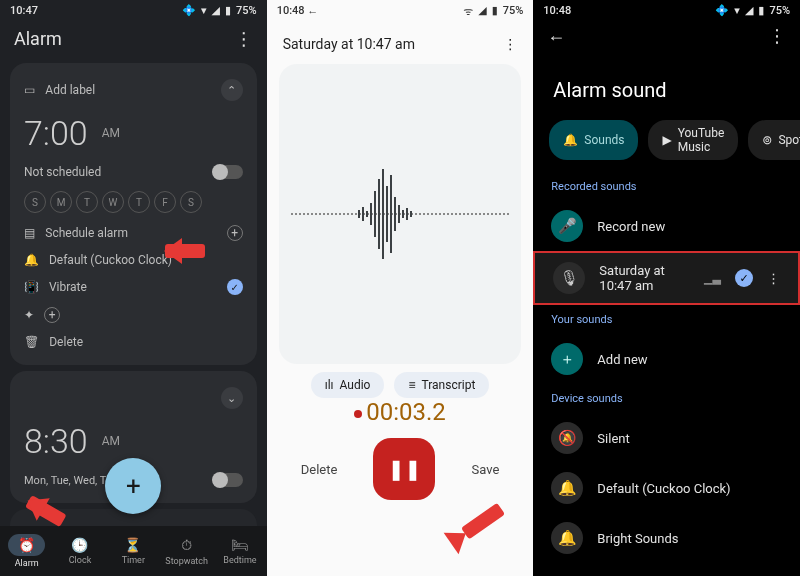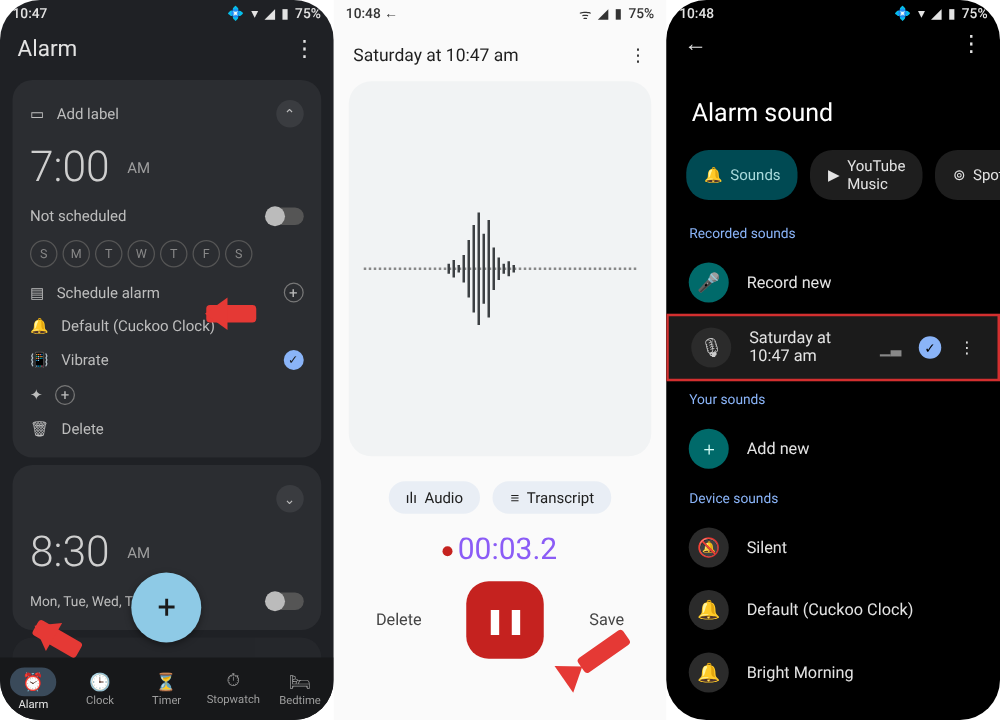--- a/index.html
+++ b/index.html
@@ -1,18 +1,18 @@
 <!DOCTYPE html>
 <html><head>
 <meta charset="utf-8">
 <style>
   * { box-sizing: border-box; margin: 0; padding: 0; font-family: Roboto, Arial, sans-serif; }
   body { background: #fff; width: 800px; height: 576px; display: flex; overflow: hidden; }
   .pane { flex: 1 1 0; position: relative; overflow: hidden; }
-  .dark { background: #1f2125; color: #e3e3e3; border-radius: 32px; }
+  .dark { background: #1f2125; color: #e3e3e3; }
   .light { background: #fafafa; color: #202020; }
 
   
   .status { height: 20px; display: flex; align-items: center; justify-content: space-between; padding: 0 10px; font-size: 11px; font-weight: 500; }
   .status .right { display: flex; align-items: center; gap: 5px; }
 
   
   .p1-header { display: flex; align-items: center; justify-content: space-between; padding: 8px 14px; font-size: 18px; }
   .card { background: #2b2d31; margin: 6px 10px; border-radius: 16px; padding: 10px 14px; color: #bdbdbd; font-size: 12px; }
   .row { display: flex; align-items: center; gap: 10px; padding: 6px 0; }
@@ -39,23 +39,23 @@
   .arrow1b { position:absolute; top:495px; left:32px; transform:rotate(30deg);}
   .arrow1b::before{ content:""; position:absolute; width:40px; height:14px; background:#e53935; border-radius:3px;}
   .arrow1b::after{ content:""; position:absolute; left:-14px; top:-6px; border:13px solid transparent; border-right:18px solid #e53935;}
 
   
   .p2-sub { padding: 16px 16px 6px; font-size: 14px; color: #1f1f1f; display:flex; align-items:center; justify-content:space-between;}
   .wavebox { margin: 6px 12px; height: 300px; border-radius: 18px; background: #f1f3f4; display: flex; align-items: center; justify-content: center; position: relative; }
   .wave-mid { width: 90%; height: 1px; border-top: 2px dotted #888; position: relative; }
   .wave-bars { position: absolute; left: 44%; top: 50%; transform: translate(-50%,-50%); display: flex; align-items: center; gap: 2px; }
   .wave-bars span { width: 2px; background: #3c4043; display: block; }
-  .chips { display: flex; gap: 10px; justify-content: center; margin-top: 20px; }
+  .chips { display: flex; gap: 10px; justify-content: center; margin-top: 8px; }
   .chip { background: #e9eef5; border-radius: 18px; padding: 6px 14px; font-size: 12px; display: flex; align-items: center; gap: 6px; }
-  .timer { text-align: center; font-size: 24px; margin-top: 14px; color: #8b5cf6; }
+  .timer { text-align: center; font-size: 24px; color: #a16207; }
   .rec-dot { display:inline-block; width:8px; height:8px; background:#c5221f; border-radius:50%; margin-right:4px; vertical-align:middle;}
   .rec-ctrls { display: flex; align-items: center; justify-content: space-around; margin-top: 12px; padding: 0 16px;}
   .rec-btn { width: 62px; height: 62px; border-radius: 18px; background: #c5221f; display:flex; align-items:center; justify-content:center; color:#fff; font-size:20px;}
   .txtbtn { font-size: 13px; color: #444; }
   .arrow2 { position:absolute; bottom:48px; right:72px; transform:rotate(-35deg);}
   .arrow2::before{ content:""; position:absolute; width:44px; height:14px; background:#e53935; border-radius:3px;}
   .arrow2::after{ content:""; position:absolute; right:-14px; top:-6px; border:13px solid transparent; border-left:18px solid #e53935;}
 
   
   .blackbg { background:#000; }
@@ -299,19 +299,19 @@
   <div class="li3">
     <span class="circ grey">🔕</span>
     <span>Silent</span>
   </div>
   <div class="li3">
     <span class="circ grey">🔔</span>
     <span>Default (Cuckoo Clock)</span>
   </div>
   <div class="li3">
     <span class="circ grey">🔔</span>
-    <span>Bright Morning</span>
+    <span>Bright Sounds</span>
   </div>
   <div class="li3" style="opacity:.4">
     
     
   </div>
 </div>
 
 </body></html>

